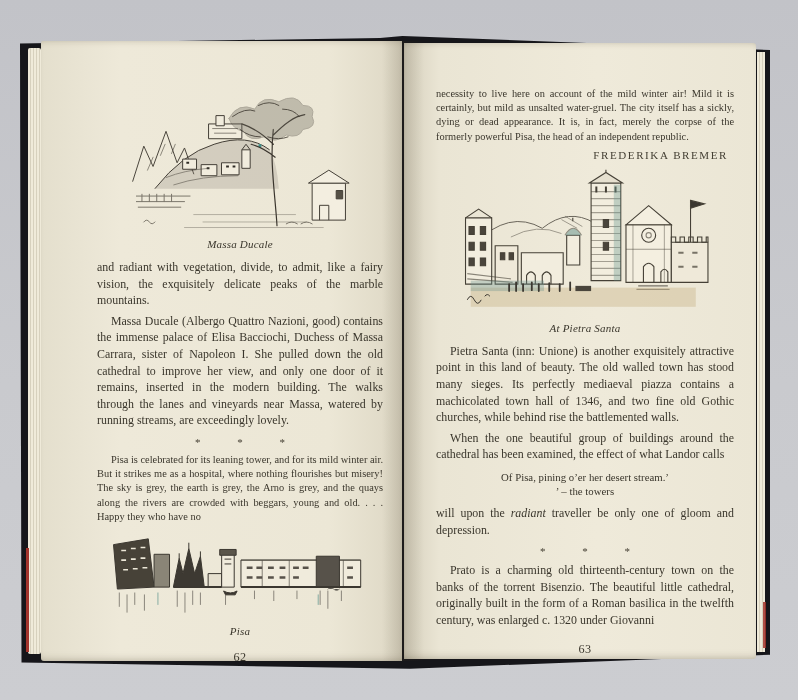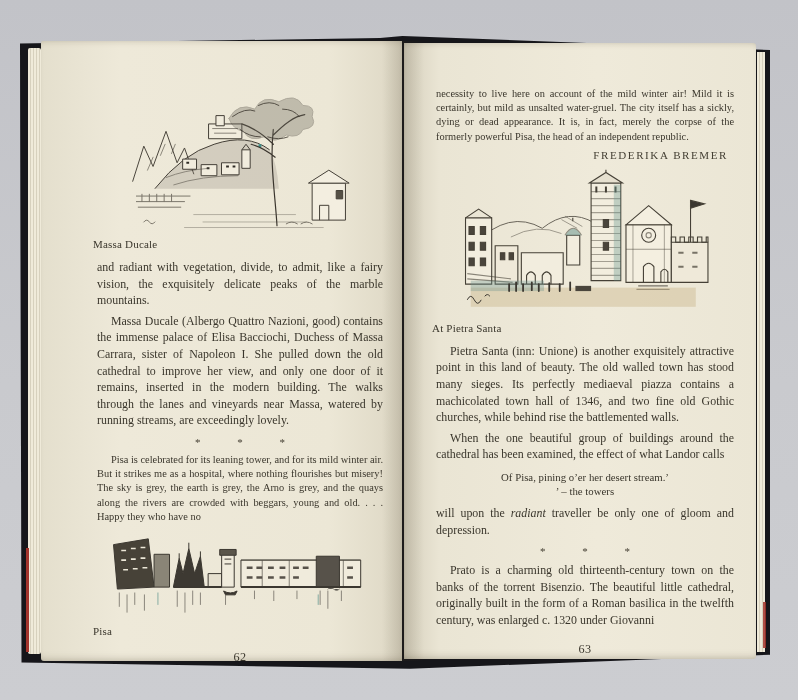--- a/index.html
+++ b/index.html
@@ -38,21 +38,21 @@
     box-shadow:inset 0 -7px 9px -7px rgba(60,50,30,.35), inset 0 5px 7px -6px rgba(60,50,30,.3);
   }
   .gutter{
     position:absolute;left:362px;top:5px;width:42px;height:620px;pointer-events:none;
     background:linear-gradient(90deg,rgba(60,50,30,0) 0%,rgba(60,50,30,.16) 46%,rgba(60,50,30,.22) 50%,rgba(60,50,30,.14) 56%,rgba(60,50,30,0) 100%);
   }
   .content{position:absolute;}
   .content-left{left:52px;top:44px;width:294px;}
   .content-right{left:28px;top:40px;width:306px;}
   figure.ill{margin:0;text-align:center;}
-  .caption{font-size:11px;margin-top:3px;letter-spacing:.2px;}
+  .caption{font-style:italic;text-align:center;font-size:11px;margin-top:3px;letter-spacing:.2px;}
   p{margin:4px;}
   .body{font-size:11.9px;line-height:16.6px;text-align:justify;}
   .quote{font-size:10.4px;line-height:14.2px;text-align:justify;}
   .indent{text-indent:14px;}
   .noindent{text-indent:0;}
   .mt{margin-top:9px;}
   .separator{
     text-align:center;font-size:11px;word-spacing:34px;
     margin:7px 0 5px 0;color:#454034;
   }

